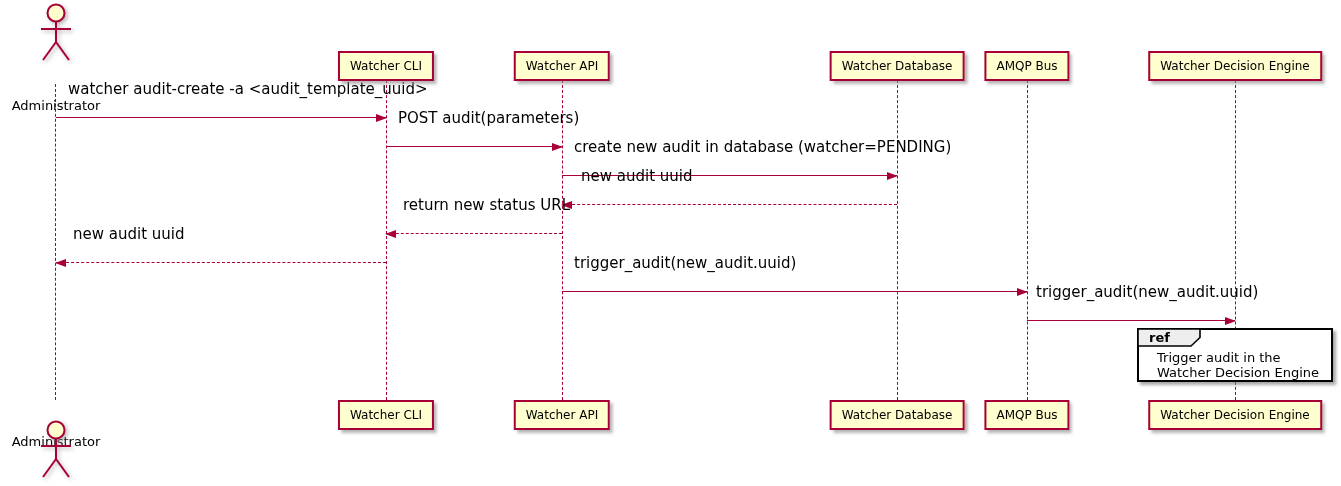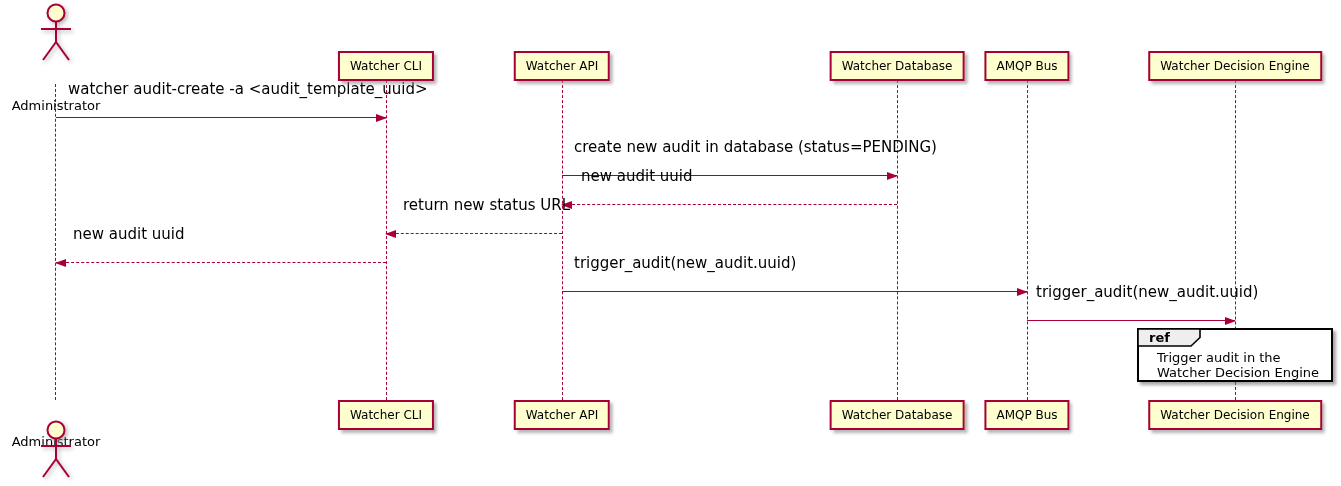--- a/index.html
+++ b/index.html
@@ -135,23 +135,28 @@
   <div class="participant" style="left:897px; top:51px;">Watcher Database</div>
   <div class="participant" style="left:1027px; top:51px;">AMQP Bus</div>
   <div class="participant" style="left:1235px; top:51px;">Watcher Decision Engine</div>
 
   <div class="msg solid" style="left:56px; top:98px; width:330px;">
     <div class="label">watcher audit-create -a &lt;audit_template_uuid&gt;</div>
     <div class="line"></div>
     <div class="arrowhead right"></div>
   </div>
 
+  <div class="msg solid" style="left:386px; top:127px; width:176px;">
+    <div class="label">POST audit(parameters)</div>
+    <div class="line"></div>
+    <div class="arrowhead right"></div>
+  </div>
 
   <div class="msg solid" style="left:562px; top:156px; width:335px;">
-    <div class="label">create new audit in database (status=PENDING)</div>
+    <div class="label">create new audit in database (watcher=PENDING)</div>
     <div class="line"></div>
     <div class="arrowhead right"></div>
   </div>
 
   <div class="msg dashed" style="left:562px; top:185px; width:335px;">
     <div class="label" style="left:19px;">new audit uuid</div>
     <div class="line"></div>
     <div class="arrowhead left"></div>
   </div>
 

